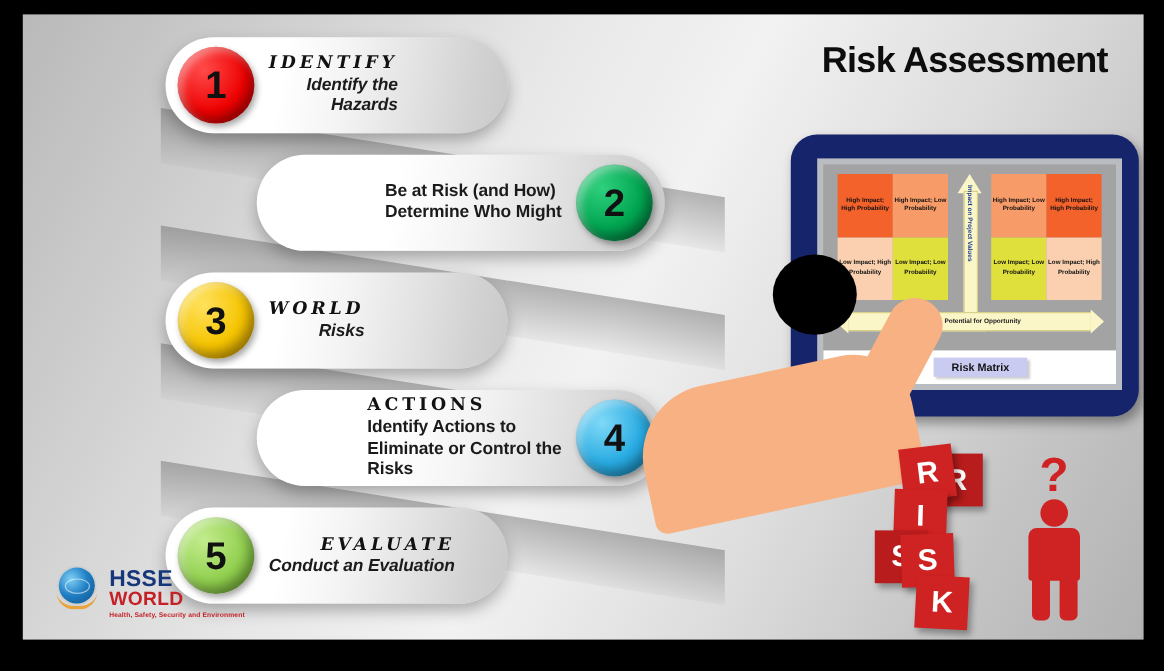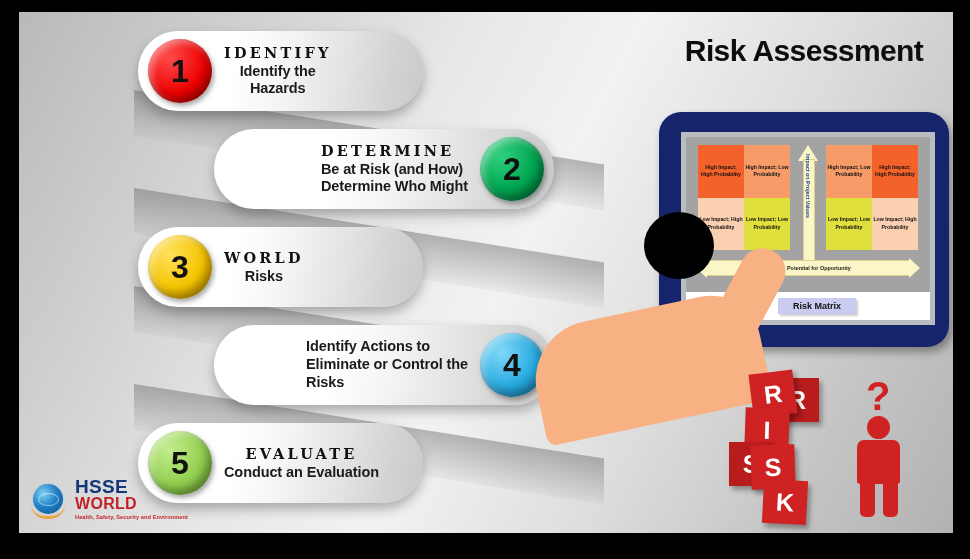--- a/index.html
+++ b/index.html
@@ -28,21 +28,21 @@
   .pill.right{padding-right:10px;justify-content:flex-end;}
 
   .circle{
     width:64px;height:64px;border-radius:50%;flex:0 0 64px;
     display:flex;align-items:center;justify-content:center;
     font-weight:bold;font-size:32px;color:#111;
     box-shadow:inset -4px -5px 9px rgba(0,0,0,.33), inset 4px 4px 7px rgba(255,255,255,.45), 2px 3px 5px rgba(0,0,0,.35);
   }
 
   .steptext{padding:0 12px;line-height:1.22;}
-  .pill.left .steptext{text-align:center;}
+  .pill.left .steptext{text-align:right;font-style:italic;}
   .pill.right .steptext{text-align:left;}
   .sthead{
     font-family:"DejaVu Serif","Liberation Serif",serif;
     font-weight:bold;font-size:14.5px;letter-spacing:3.2px;color:#111;
     margin-bottom:1px;
   }
   .stbody{font-size:14.5px;font-weight:bold;color:#1b1b1b;letter-spacing:-.1px;}
   .stbody div{white-space:nowrap;}
 
   
@@ -112,21 +112,21 @@
   
   #person{position:absolute;left:832px;top:366px;width:56px;height:122px;}
   #qmark{position:absolute;left:15px;top:-2px;font-size:40px;font-weight:bold;color:#cf2222;line-height:1;}
   #head{position:absolute;left:16px;top:38px;width:23px;height:23px;border-radius:50%;background:#cf2222;}
   #torso{position:absolute;left:6px;top:62px;width:43px;height:44px;background:#cf2222;border-radius:7px 7px 3px 3px;}
   .leg{position:absolute;top:101px;width:15px;height:38px;background:#cf2222;border-radius:0 0 5px 5px;}
   #leg-l{left:9px;}
   #leg-r{left:32px;}
 
   
-  #logo{position:absolute;left:14px;bottom:8px;width:130px;height:52px;display:flex;align-items:center;}
+  #logo{position:absolute;left:30px;bottom:8px;width:130px;height:52px;display:flex;}
   #globe{width:30px;height:30px;border-radius:50%;
     background:radial-gradient(circle at 34% 32%,#7fd0f5 0%,#1f7fc4 48%,#11518a 100%);
     box-shadow:0 0 0 1.5px #cfcfcf;position:relative;flex:0 0 30px;}
   #globe:after{content:"";position:absolute;left:5px;top:9px;width:19px;height:11px;
     border:1.5px solid rgba(255,255,255,.55);border-radius:50%;}
   #hands{position:absolute;left:-2px;bottom:-5px;width:34px;height:12px;
     border-bottom:3px solid #e8a33d;border-radius:0 0 18px 18px;}
   #divbar{width:2px;height:30px;background:#1b3d7a;margin:0 6px;}
   #logotext{line-height:1;}
   #l1{font-size:19px;font-weight:bold;color:#16377a;letter-spacing:.3px;}
@@ -152,21 +152,20 @@
         <div class="sthead">IDENTIFY</div>
         <div class="stbody">
           <div>Identify the</div>
           <div>Hazards</div>
         </div>
       </div>
     </div>
 
     <div class="pill right" style="left:195px;top:117px;width:330px;">
       <div class="steptext">
-        <div class="sthead">DETERMINE</div>
         <div class="stbody">
           <div>Be at Risk (and How)</div>
           <div>Determine Who Might</div>
         </div>
       </div>
       <div class="circle" style="background:radial-gradient(circle at 34% 30%,#2fd07d 0%,#00a550 55%,#00703a 100%);">
         <span>2</span>
       </div>
     </div>
 
@@ -177,20 +176,21 @@
       <div class="steptext">
         <div class="sthead">WORLD</div>
         <div class="stbody">
           <div>Risks</div>
         </div>
       </div>
     </div>
 
     <div class="pill right" style="left:195px;top:313px;width:330px;">
       <div class="steptext">
+        <div class="sthead">ACTIONS</div>
         <div class="stbody">
           <div>Identify Actions to</div>
           <div>Eliminate or Control the</div>
           <div>Risks</div>
         </div>
       </div>
       <div class="circle" style="background:radial-gradient(circle at 34% 30%,#7fd9f7 0%,#29abe2 55%,#1581ae 100%);">
         <span>4</span>
       </div>
     </div>

